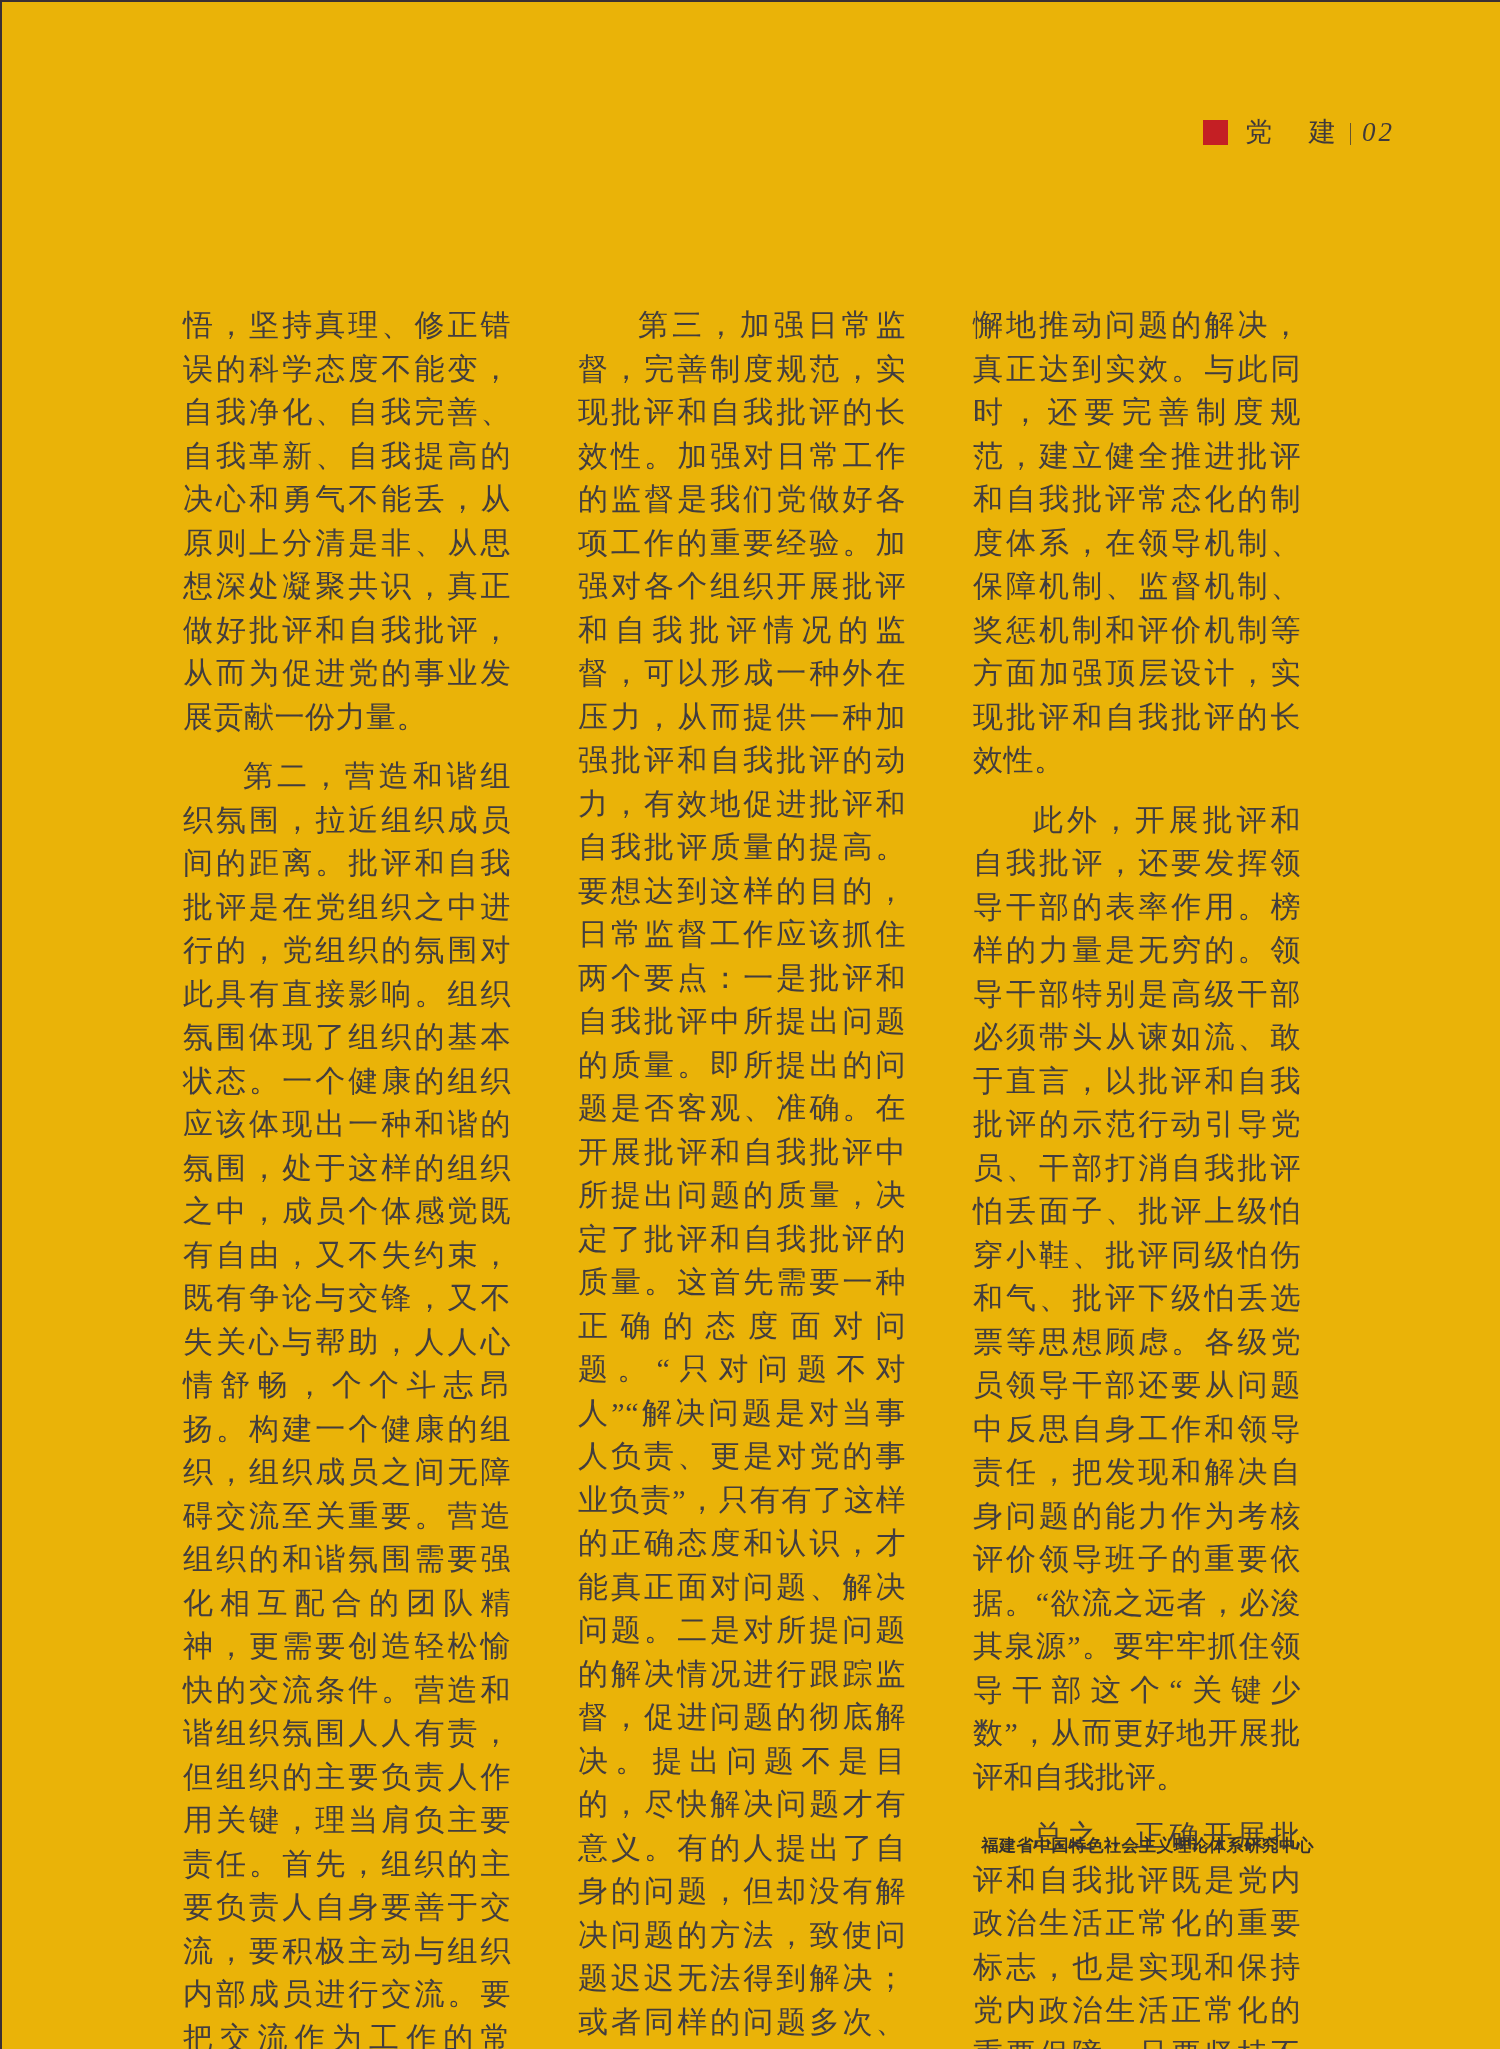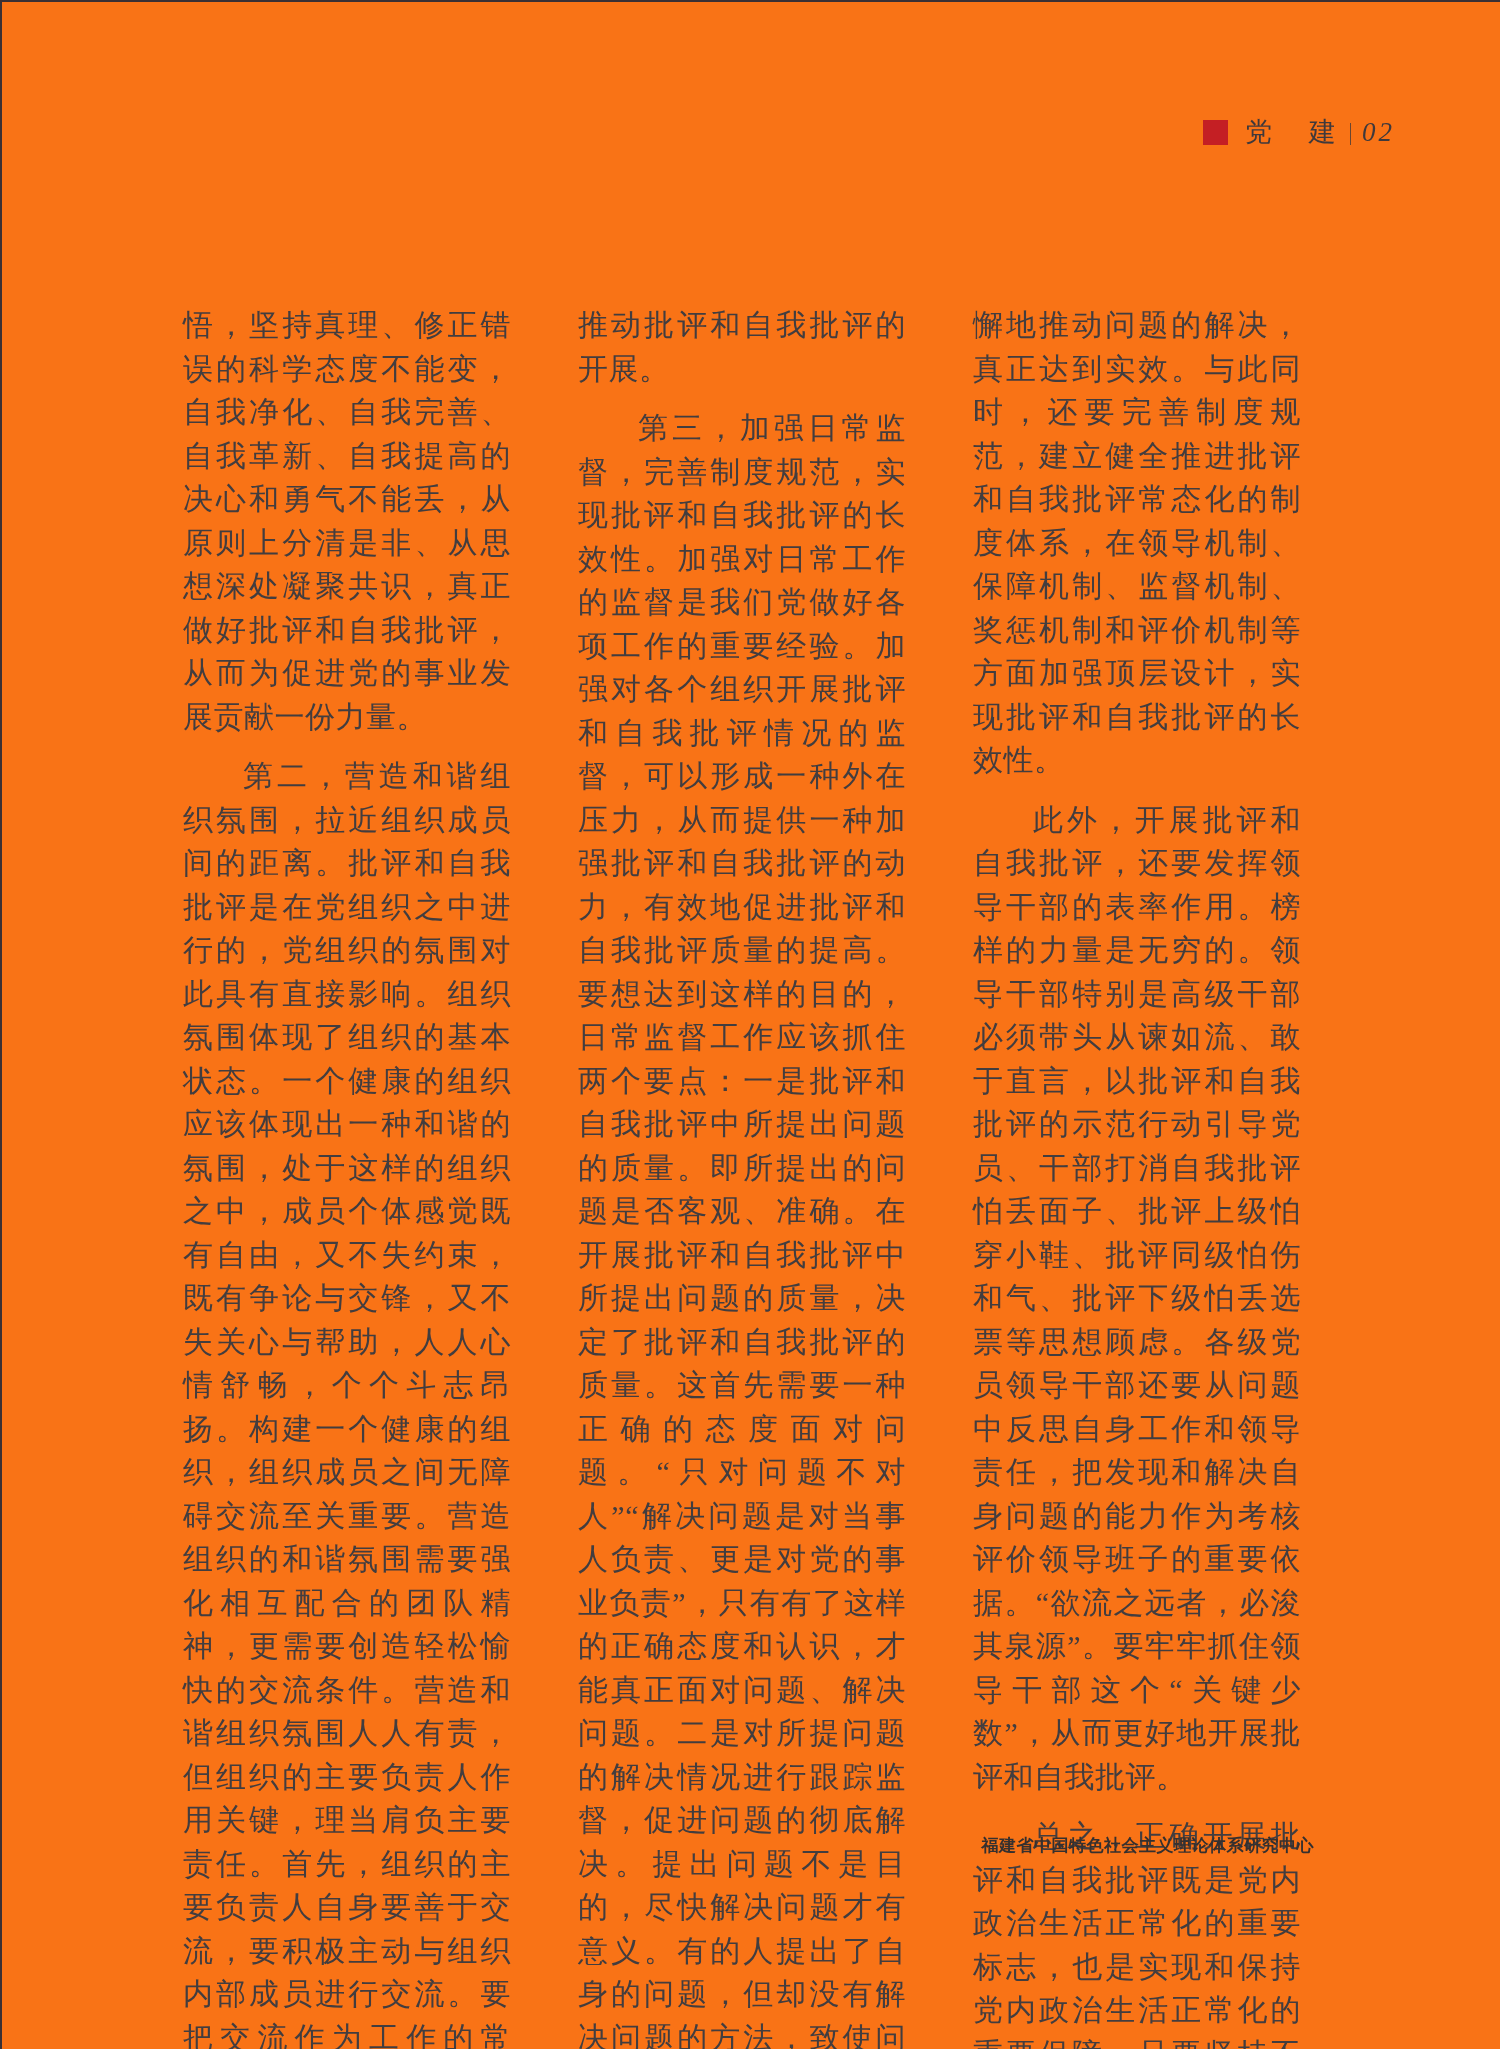--- a/index.html
+++ b/index.html
@@ -5,21 +5,21 @@
   html, body { margin: 0; padding: 0; }
   body {
     width: 1500px;
     height: 2049px;
     font-family: "Liberation Serif", "DejaVu Serif", serif;
   }
   .page {
     position: relative;
     width: 1500px;
     height: 2049px;
-    background: #f97316;
+    background: #eab308;
     
     box-shadow: inset 2px 0 0 #3a3034, inset 0 2px 0 #3a3034;
     overflow: hidden;
   }
   
   .hdr {
     position: absolute;
     top: 114px;
     left: 1203px;
     display: flex;
@@ -92,21 +92,20 @@
     <span class="hdr-sep">|</span>
     <span class="hdr-page">02</span>
   </header>
 
   <div class="col col1">
     <p class="para">悟，坚持真理、修正错误的科学态度不能变，自我净化、自我完善、自我革新、自我提高的决心和勇气不能丢，从原则上分清是非、从思想深处凝聚共识，真正做好批评和自我批评，从而为促进党的事业发展贡献一份力量。</p>
     <p class="para indent">第二，营造和谐组织氛围，拉近组织成员间的距离。批评和自我批评是在党组织之中进行的，党组织的氛围对此具有直接影响。组织氛围体现了组织的基本状态。一个健康的组织应该体现出一种和谐的氛围，处于这样的组织之中，成员个体感觉既有自由，又不失约束，既有争论与交锋，又不失关心与帮助，人人心情舒畅，个个斗志昂扬。构建一个健康的组织，组织成员之间无障碍交流至关重要。营造组织的和谐氛围需要强化相互配合的团队精神，更需要创造轻松愉快的交流条件。营造和谐组织氛围人人有责，但组织的主要负责人作用关键，理当肩负主要责任。首先，组织的主要负责人自身要善于交流，要积极主动与组织内部成员进行交流。要把交流作为工作的常态，通过交流解决问题。其次要鼓励组织成员之间的相互交流，并为大家的交流创造条件。有了一个良好的交流氛围，让党员真心实意、诚心诚意沟通思想，达到无话不谈、推心置腹的境地，从而更好地</p>
   </div>
 
   <div class="col col2">
-    <p class="para">推动批评和自我批评的开展。</p>
     <p class="para indent">第三，加强日常监督，完善制度规范，实现批评和自我批评的长效性。加强对日常工作的监督是我们党做好各项工作的重要经验。加强对各个组织开展批评和自我批评情况的监督，可以形成一种外在压力，从而提供一种加强批评和自我批评的动力，有效地促进批评和自我批评质量的提高。要想达到这样的目的，日常监督工作应该抓住两个要点：一是批评和自我批评中所提出问题的质量。即所提出的问题是否客观、准确。在开展批评和自我批评中所提出问题的质量，决定了批评和自我批评的质量。这首先需要一种正确的态度面对问题。“只对问题不对人”“解决问题是对当事人负责、更是对党的事业负责”，只有有了这样的正确态度和认识，才能真正面对问题、解决问题。二是对所提问题的解决情况进行跟踪监督，促进问题的彻底解决。提出问题不是目的，尽快解决问题才有意义。有的人提出了自身的问题，但却没有解决问题的方法，致使问题迟迟无法得到解决；或者同样的问题多次、反复地提出，却总也得不到解决。这种情况也会使批评和自我批评变得毫无意义。这一问题需要引起重视，要加强跟踪监督，拿出可操作、可监督的整改措施、对策建议，坚持不</p>
   </div>
 
   <div class="col col3">
     <p class="para">懈地推动问题的解决，真正达到实效。与此同时，还要完善制度规范，建立健全推进批评和自我批评常态化的制度体系，在领导机制、保障机制、监督机制、奖惩机制和评价机制等方面加强顶层设计，实现批评和自我批评的长效性。</p>
     <p class="para indent">此外，开展批评和自我批评，还要发挥领导干部的表率作用。榜样的力量是无穷的。领导干部特别是高级干部必须带头从谏如流、敢于直言，以批评和自我批评的示范行动引导党员、干部打消自我批评怕丢面子、批评上级怕穿小鞋、批评同级怕伤和气、批评下级怕丢选票等思想顾虑。各级党员领导干部还要从问题中反思自身工作和领导责任，把发现和解决自身问题的能力作为考核评价领导班子的重要依据。“欲流之远者，必浚其泉源”。要牢牢抓住领导干部这个“关键少数”，从而更好地开展批评和自我批评。</p>
     <p class="para indent">总之，正确开展批评和自我批评既是党内政治生活正常化的重要标志，也是实现和保持党内政治生活正常化的重要保障。只要坚持不懈把批评和自我批评这个武器用好，党内政治生活就一定能够越来越正常化，风清气正的党内政治生态就一定能够形成和保持。</p>
   </div>
 
   <div class="credit">福建省中国特色社会主义理论体系研究中心</div>

